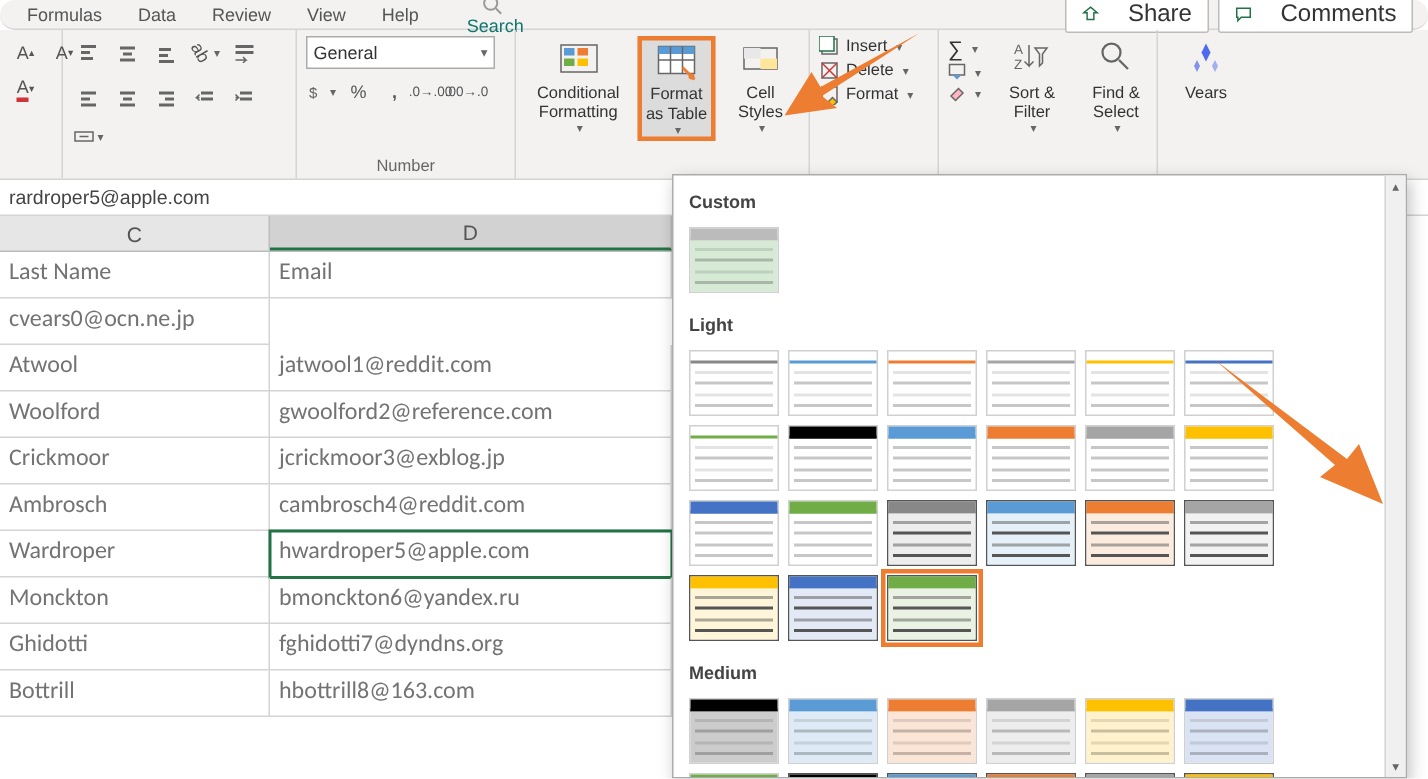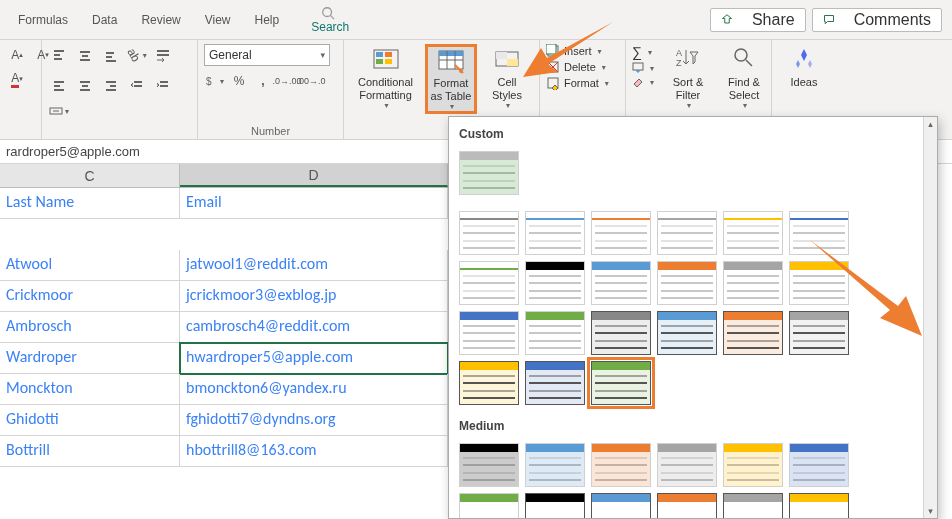--- a/index.html
+++ b/index.html
@@ -1,17 +1,17 @@
 <!DOCTYPE html>
 <html><head>
 <meta charset="utf-8">
 <style>
   * { box-sizing: border-box; margin: 0; padding: 0; }
   body { font-family: "Segoe UI", Arial, sans-serif; font-size: 12px; background: #fff; width: 952px; height: 519px; overflow: hidden; position: relative; }
-  .tabs { display: flex; align-items: center; height: 40px; border-bottom: 1px solid #d4d4d4; background: #f3f2f1; padding-left: 6px; }
+  .tabs { display: flex; align-items: center; height: 20px; border-bottom: 1px solid #d4d4d4; background: #f3f2f1; padding-left: 6px; border-radius: 13px; }
   .tab { padding: 0 12px; height: 100%; display: flex; align-items: center; color: #555; }
   .search-box { display: flex; align-items: center; margin-left: 20px; color: #0f766e; flex-direction: column; }
   .search-box svg { margin-right: 4px; }
   .right-actions { margin-left: auto; display: flex; gap: 6px; padding-right: 10px; }
   .pill { border: 1px solid #bcbcbc; padding: 2px 10px; border-radius: 2px; display: flex; align-items: center; gap: 19px; color: #333; background: #fff; font-size: 16px; }
   .ribbon { display: flex; height: 100px; border-bottom: 1px solid #d4d4d4; background: #f3f2f1; }
   .group { display: flex; flex-direction: column; border-right: 1px solid #d4d4d4; padding: 4px 6px 2px; }
   .group-body { flex: 1; display: flex; align-items: flex-start; gap: 4px; }
   .group-label { text-align: center; font-size: 11px; color: #666; padding-top: 2px; }
   .btn-col { display: flex; flex-direction: column; gap: 2px; }
@@ -22,21 +22,21 @@
   .highlight-box { border: 3px solid #ed7d31; }
   .highlight-selected { background: #dcdcdc; }
   .fb { font-size: 11px; color: #333; display:flex; align-items:center; gap:4px;}
   .fb svg { flex-shrink:0;}
   .formula-row { height: 24px; border-bottom: 1px solid #d4d4d4; display:flex; align-items:center; padding:0 6px; font-size:13px; color:#444; background:#fff;}
   .col-headers { display: grid; grid-template-columns: 180px 268px; height: 24px; background: #e6e6e6; border-bottom:1px solid #bcbcbc;}
   .col-h { border-right:1px solid #bcbcbc; display:flex; align-items:center; justify-content:center; font-size:14px; color:#555;}
   .col-h.sel { background:#d2d2d2; border-bottom:2px solid #217346;}
   .rows { }
   .row { display:grid; grid-template-columns: 180px 268px; height:31px; }
-  .cell { border-right:1px solid #d4d4d4; border-bottom:1px solid #d4d4d4; padding:4px 6px; font-size:16px; color:#3b82f6; font-family: Calibri, Arial, sans-serif; white-space:nowrap; overflow:hidden;}
+  .cell { border-right:1px solid #d4d4d4; border-bottom:1px solid #d4d4d4; padding:4px 6px; font-size:16px; color:#737373; font-family: Calibri, Arial, sans-serif; white-space:nowrap; overflow:hidden;}
   .cell.sel { outline:2px solid #217346; outline-offset:-1px; background:#fff;}
   .dropdown { position:absolute; top:0; left:448px; width:490px; height:519px; background:#fff; border:1px solid #ababab; box-shadow: 2px 4px 10px rgba(0,0,0,0.25); display:flex; flex-direction:column;}
   .dd-scroll { overflow-y:auto; flex:1; padding:6px 10px;}
   .dd-section-title { font-weight:600; font-size:12px; padding:4px 0; color:#444; }
   .style-grid { display:flex; flex-wrap:wrap; gap:6px; padding:6px 0 10px; }
   .style-swatch { width:60px; height:44px; border:1px solid #d0d0d0; position:relative; display:flex; flex-direction:column; }
   .style-swatch .hdr { height:8px; }
   .style-swatch .rws { flex:1; display:flex; flex-direction:column; justify-content:space-around; padding:2px 3px;}
   .style-swatch .ln { height:2px; background:rgba(0,0,0,0.25); }
   .style-swatch.banded .rws .ln:nth-child(odd){ opacity:0.5;}
@@ -310,21 +310,21 @@
   </div>
 
   <div class="group" style="width:60px; border-right:none;">
     <div class="group-body">
       <div class="vert-btn">
         <svg class="ic" width="28" height="28">
             <path d="M14 3 l3 6 -3 6 -3 -6 z" fill="#4f6bed"></path>
             <path d="M8 14 l2 4 -2 4 -2 -4 z" fill="#4f6bed" opacity="0.7"></path>
             <path d="M20 14 l2 4 -2 4 -2 -4 z" fill="#4f6bed" opacity="0.5"></path>
           </svg>
-        <span>Ideas</span>
+        <span>Vears</span>
       </div>
     </div>
     <div class="group-label">&nbsp;</div>
   </div>
 </div>
 
 <div class="formula-row">
   <span>rardroper5@apple.com</span>
 </div>
 
@@ -333,24 +333,29 @@
     <div class="col-headers">
       <div class="col-h">C</div>
       <div class="col-h sel">D</div>
     </div>
     <div class="rows">
       <div class="row">
         <div class="cell">Last Name</div>
         <div class="cell">Email</div>
       </div>
       <div class="row">
+          <div class="cell">cvears0@ocn.ne.jp</div>
         </div>
       <div class="row">
           <div class="cell">Atwool</div>
           <div class="cell">jatwool1@reddit.com</div>
+        </div>
+      <div class="row">
+          <div class="cell">Woolford</div>
+          <div class="cell">gwoolford2@reference.com</div>
         </div>
       <div class="row">
           <div class="cell">Crickmoor</div>
           <div class="cell">jcrickmoor3@exblog.jp</div>
         </div>
       <div class="row">
           <div class="cell">Ambrosch</div>
           <div class="cell">cambrosch4@reddit.com</div>
         </div>
       <div class="row">
@@ -381,20 +386,21 @@
           <div class="style-swatch banded">
             <div class="hdr" style="background: rgb(187, 187, 187); border-bottom: 2px solid rgb(187, 187, 187);"></div>
             <div class="rws" style="background: rgb(214, 234, 214);">
               <div class="ln" style="background: rgba(0, 0, 0, 0.22);"></div>
               <div class="ln" style="background: rgba(0, 0, 0, 0.22);"></div>
               <div class="ln" style="background: rgba(0, 0, 0, 0.22);"></div>
               <div class="ln" style="background: rgba(0, 0, 0, 0.22);"></div>
             </div>
           </div>
         </div>
+      <div class="dd-section-title">Light</div>
       <div class="style-grid" id="light-grid">
           <div class="style-swatch banded">
             <div class="hdr" style="background: transparent; border-bottom: 2px solid rgb(136, 136, 136);"></div>
             <div class="rws">
               <div class="ln" style="background: rgba(0, 0, 0, 0.22);"></div>
               <div class="ln" style="background: rgba(0, 0, 0, 0.22);"></div>
               <div class="ln" style="background: rgba(0, 0, 0, 0.22);"></div>
               <div class="ln" style="background: rgba(0, 0, 0, 0.22);"></div>
             </div>
           </div>

